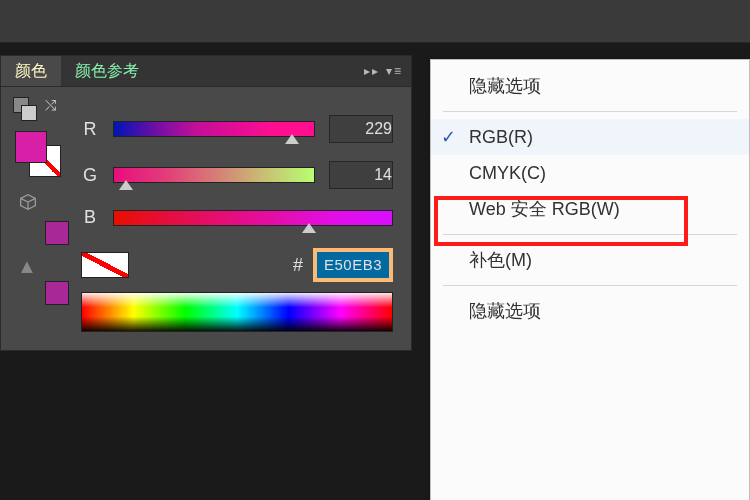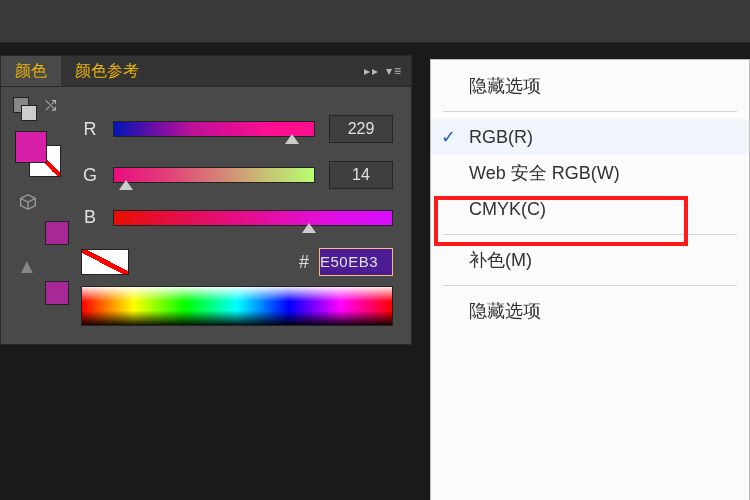--- a/index.html
+++ b/index.html
@@ -1,21 +1,21 @@
 <!DOCTYPE html>
 <html><head>
 <meta charset="utf-8">
 <style>
 html,body{margin:0;padding:0;background:#1a1a1a;font-family:"Microsoft YaHei",Arial,sans-serif;width:750px;height:500px;overflow:hidden}
 .app-bar{height:42px;background:#3a3a3a;border-bottom:1px solid #262626}
 .workspace{position:relative;height:458px;background:#1a1a1a}
 .panel{position:absolute;left:0;top:12px;width:410px;background:#494949;border:1px solid #2a2a2a}
 .tabs{display:flex;height:30px;background:#343434;border-bottom:1px solid #2a2a2a;align-items:center}
-.tab{padding:0 14px;height:30px;line-height:30px;font-size:16px;color:#eab308}
-.tab.active{background:#494949;color:#eab308}
+.tab{padding:0 14px;height:30px;line-height:30px;font-size:16px;color:#86efac}
+.tab.active{background:#494949;color:#fef9c3}
 .tab-controls{margin-left:auto;display:flex;gap:6px;padding-right:8px;color:#b8b8b8;font-size:12px;letter-spacing:2px}
 .panel-body{padding:10px 12px 18px 12px}
 .swatch-col{float:left;width:60px}
 .mini-row{display:flex;gap:8px;margin-bottom:10px}
 .overlap-sq{position:relative;width:24px;height:24px}
 .overlap-sq .a{position:absolute;left:0;top:0;width:14px;height:14px;background:#888;border:1px solid #222}
 .overlap-sq .b{position:absolute;left:8px;top:8px;width:14px;height:14px;background:#ccc;border:1px solid #222}
 .arrow-swap{width:18px;height:16px;color:#ccc;font-size:14px}
 .fg-bg{position:relative;width:46px;height:46px;margin:4px 0 14px 2px}
 .fg-bg .bg{position:absolute;right:0;bottom:0;width:30px;height:30px;background:#fff;border:1px solid #222}
@@ -25,26 +25,26 @@
 .sq-swatch{width:22px;height:22px;background:#a82898;border:1px solid #222;margin:8px 0 0 32px}
 .warn-icon{width:22px;height:22px;margin:10px 0 0 4px;color:#888;font-size:20px}
 .sliders{margin-left:68px;margin-right:6px}
 .slider-row{display:flex;align-items:center;gap:14px;margin:18px 0}
 .slider-label{width:18px;color:#e0e0e0;font-size:18px;text-align:center}
 .slider-track{flex:1;height:14px;position:relative;border:1px solid #222}
 .slider-r{background:linear-gradient(to right,#0015b5,#6a0fa5,#bf1098,#e20d94,#ff0f90,#ff0f90)}
 .slider-g{background:linear-gradient(to right,#e80e7e,#e33b7a,#d77b77,#c8bf74,#b7ff72)}
 .slider-b{background:linear-gradient(to right,#e80e00,#e50e40,#e40e78,#e30eb0,#e20ee8,#d90eff)}
 .slider-thumb{position:absolute;top:12px;width:0;height:0;border-left:7px solid transparent;border-right:7px solid transparent;border-bottom:10px solid #ccc;transform:translateX(-7px)}
-.slider-value{width:62px;height:26px;background:#3f3f3f;border:1px solid #262626;color:#e0e0e0;font-size:16px;text-align:center;line-height:26px}
+.slider-value{width:62px;height:26px;background:#3f3f3f;border:1px solid #262626;color:#e0e0e0;font-size:16px;text-align:right;line-height:26px}
 .hex-row{display:flex;align-items:center;gap:10px;margin:20px 0 10px 0}
 .none-swatch{width:46px;height:24px;background:#fff;position:relative;border:1px solid #222}
 .none-swatch:before{content:"";position:absolute;left:0;top:0;right:0;bottom:0;background:linear-gradient(to top right,transparent 44%,red 44%,red 56%,transparent 56%)}
 .hash{margin-left:auto;color:#e0e0e0;font-size:18px}
-.hex-val{width:72px;height:26px;background:#4c1d95;border:1px solid #fdba74;color:#e0e0e0;font-size:15px;text-align:left;line-height:26px;letter-spacing:.5px}
+.hex-val{width:72px;height:26px;background:#0369a1;border:4px solid #fdba74;color:#e0e0e0;font-size:15px;text-align:center;line-height:26px;letter-spacing:.5px}
 .spectrum{height:38px;margin:8px 0 0 0;border:1px solid #222;background:linear-gradient(to bottom,rgba(255,255,255,.9) 0%,rgba(255,255,255,0) 38%,rgba(0,0,0,0) 62%,rgba(0,0,0,.9) 100%),linear-gradient(to right,#ff0000,#ffff00,#00ff00,#00ffff,#0000ff,#ff00ff,#ff0000)}
 .menu{position:absolute;top:16px;left:430px;width:320px;background:#fbfbfb;border:1px solid #bfbfbf;box-shadow:2px 2px 6px rgba(0,0,0,.3);padding:8px 0;height:482px;box-sizing:border-box}
 .menu-item{display:flex;align-items:center;height:36px;padding:0 32px 0 38px;font-size:18px;color:#323232;position:relative}
 .menu-item.sel{background:#f0f5fb}
 .menu-item .check{position:absolute;left:10px;color:#2a5db0;font-size:18px}
 .menu-sep{height:1px;background:#d6d6d6;margin:7px 12px}
 .highlight-box{position:absolute;border:4px solid #ff1a1a;pointer-events:none}
 </style>
 </head>
 <body>
@@ -120,22 +120,22 @@
     </div>
   </div>
 
   <div class="menu">
     <div class="menu-item">隐藏选项</div>
     <div class="menu-sep"></div>
     <div class="menu-item sel">
         <span class="check">✓</span>
         <span>RGB(R)</span>
       </div>
+    <div class="menu-item">CMYK(C)</div>
     <div class="menu-item">Web 安全 RGB(W)</div>
-    <div class="menu-item">CMYK(C)</div>
     <div class="menu-sep"></div>
     <div class="menu-item">补色(M)</div>
     <div class="menu-sep"></div>
     <div class="menu-item">隐藏选项</div>
   </div>
 
   <div class="highlight-box" style="left:434px;top:153px;width:246px;height:42px"></div>
 
 </div>
 

